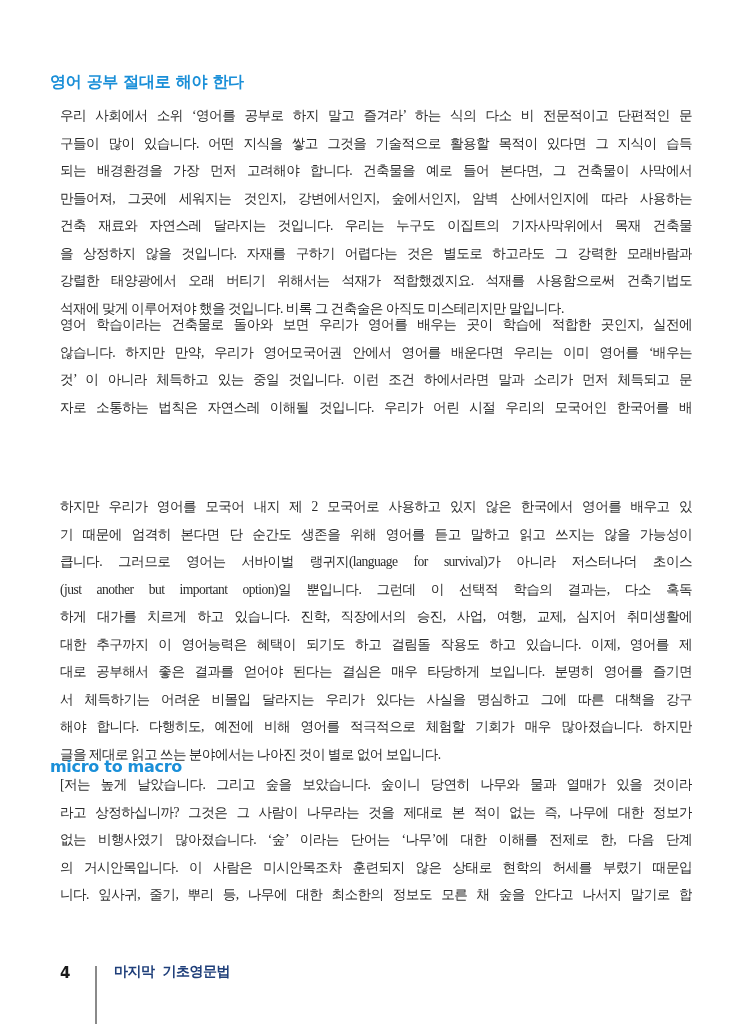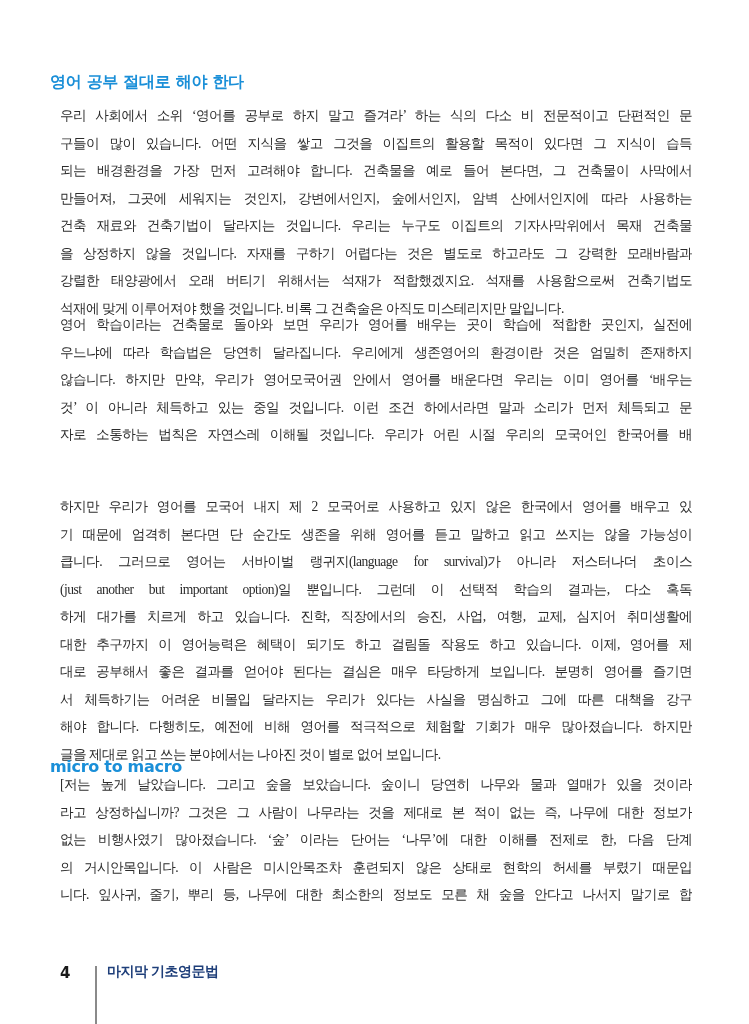--- a/index.html
+++ b/index.html
@@ -65,51 +65,50 @@
     .footer-divider {
       position: absolute;
       left: 95px;
       top: 966px;
       width: 1.5px;
       height: 58px;
       background: #8a8a8a;
     }
     .footer-book-title {
       position: absolute;
-      left: 107px;
+      left: 114px;
       top: 963px;
-      font-family: Liberation Sans, sans-serif;
+      font-family: Liberation Mono, monospace;
       font-weight: bold;
       font-size: 14px;
       color: #1f3f7a;
       letter-spacing: -0.5px;
       white-space: nowrap;
     }
   </style>
 </head>
 <body>
 
 <div class="page">
 
   <h2 class="section-heading" style="top:72px;">영어 공부 절대로 해야 한다</h2>
 
   <div class="paragraph" style="top:102px;">
     <span class="line">우리 사회에서 소위 ‘영어를 공부로 하지 말고 즐겨라’ 하는 식의 다소 비 전문적이고 단편적인 문</span>
-    <span class="line">구들이 많이 있습니다. 어떤 지식을 쌓고 그것을 이집트의 활용할 목적이 있다면 그 지식이 습득</span>
+    <span class="line">구들이 많이 있습니다. 어떤 지식을 쌓고 그것을 기술적으로 활용할 목적이 있다면 그 지식이 습득</span>
     <span class="line">되는 배경환경을 가장 먼저 고려해야 합니다. 건축물을 예로 들어 본다면, 그 건축물이 사막에서</span>
     <span class="line">만들어져, 그곳에 세워지는 것인지, 강변에서인지, 숲에서인지, 암벽 산에서인지에 따라 사용하는</span>
-    <span class="line">건축 재료와 건축기법이 달라지는 것입니다. 우리는 누구도 이집트의 기자사막위에서 목재 건축물</span>
+    <span class="line">건축 재료와 자연스레 달라지는 것입니다. 우리는 누구도 이집트의 기자사막위에서 목재 건축물</span>
     <span class="line">을 상정하지 않을 것입니다. 자재를 구하기 어렵다는 것은 별도로 하고라도 그 강력한 모래바람과</span>
     <span class="line">강렬한 태양광에서 오래 버티기 위해서는 석재가 적합했겠지요. 석재를 사용함으로써 건축기법도</span>
     <span class="line last">석재에 맞게 이루어져야 했을 것입니다. 비록 그 건축술은 아직도 미스테리지만 말입니다.</span>
   </div>
 
   <div class="paragraph" style="top:311px;">
     <span class="line">영어 학습이라는 건축물로 돌아와 보면 우리가 영어를 배우는 곳이 학습에 적합한 곳인지, 실전에</span>
-    <span class="line">우느냐에 따라 학습법은 당연히 달라집니다. 우리에게 생존영어의 환경이란 것은 엄밀히 존재하지</span>
     <span class="line">않습니다. 하지만 만약, 우리가 영어모국어권 안에서 영어를 배운다면 우리는 이미 영어를 ‘배우는</span>
     <span class="line">것’ 이 아니라 체득하고 있는 중일 것입니다. 이런 조건 하에서라면 말과 소리가 먼저 체득되고 문</span>
     <span class="line">자로 소통하는 법칙은 자연스레 이해될 것입니다. 우리가 어린 시절 우리의 모국어인 한국어를 배</span>
   </div>
 
   <div class="paragraph" style="top:493px;">
     <span class="line">하지만 우리가 영어를 모국어 내지 제 2 모국어로 사용하고 있지 않은 한국에서 영어를 배우고 있</span>
     <span class="line">기 때문에 엄격히 본다면 단 순간도 생존을 위해 영어를 듣고 말하고 읽고 쓰지는 않을 가능성이</span>
     <span class="line">큽니다. 그러므로 영어는 서바이벌 랭귀지(language for survival)가 아니라 저스터나더 초이스</span>
     <span class="line">(just another but important option)일 뿐입니다. 그런데 이 선택적 학습의 결과는, 다소 혹독</span>

